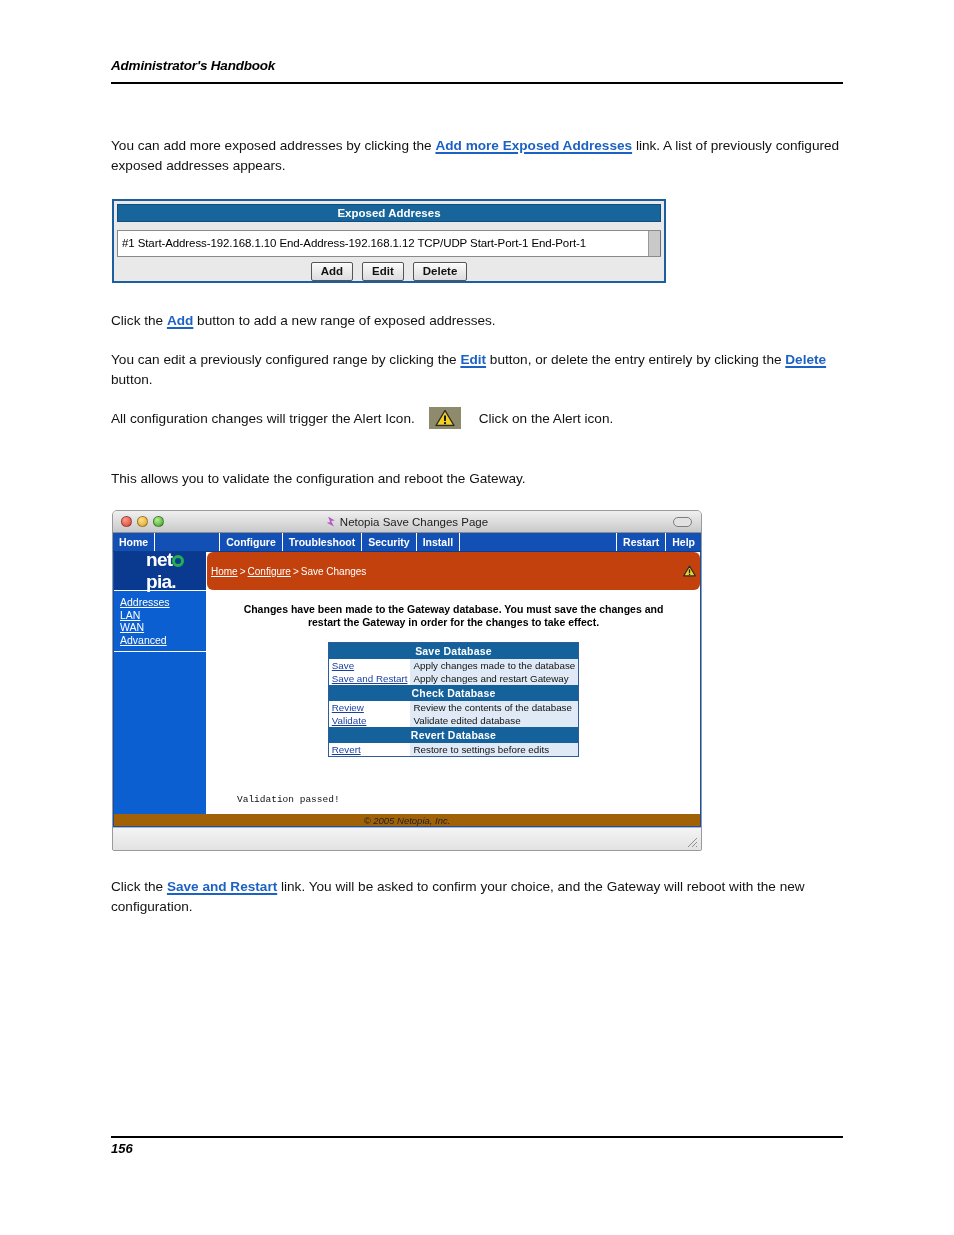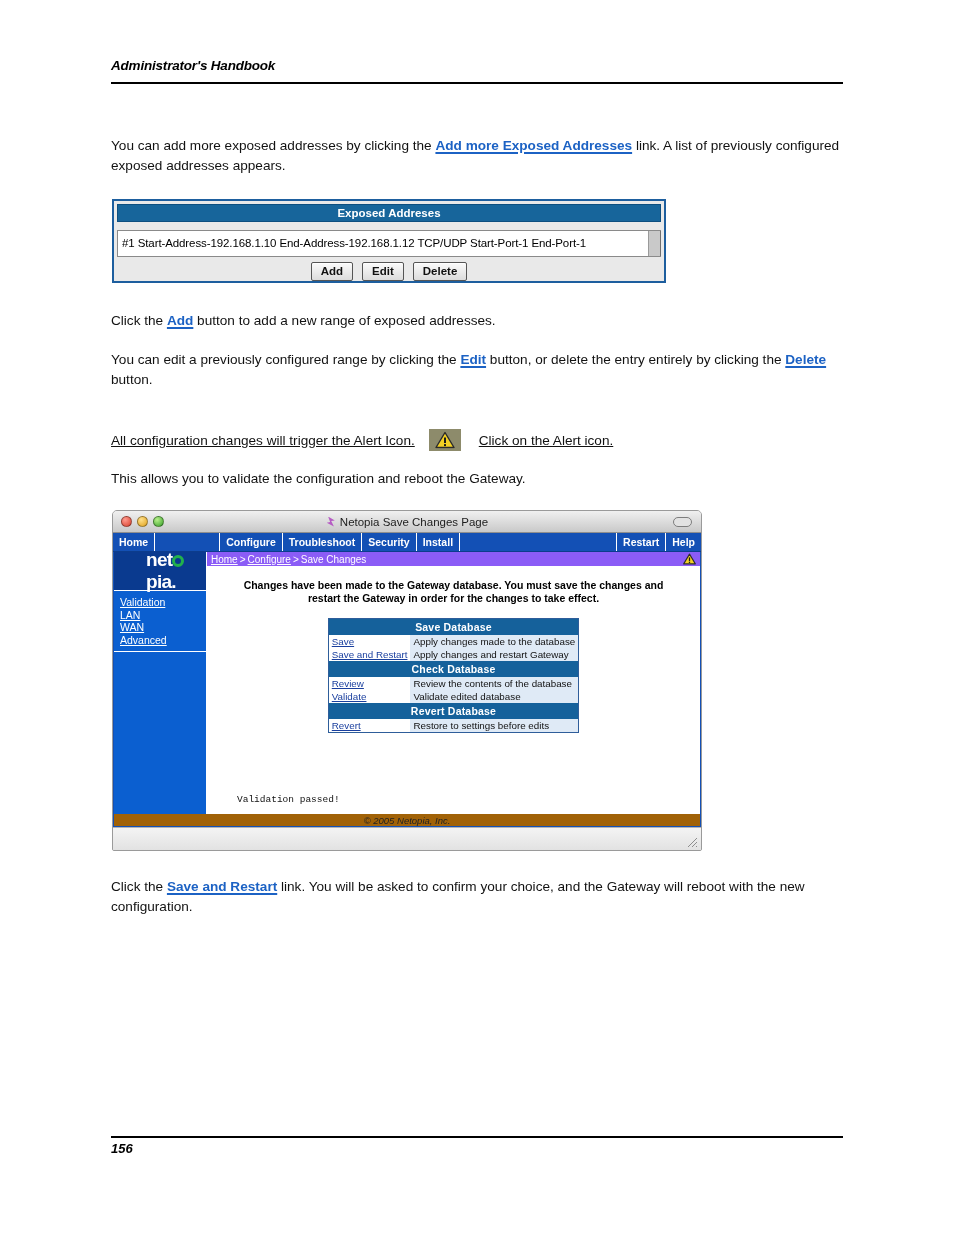--- a/index.html
+++ b/index.html
@@ -60,21 +60,21 @@
     position: absolute;
     font-size: 13.6px;
     line-height: 20px;
     color: #121212;
     width: 734px;
     left: 111px;
   }
   .para-1 { top: 136px; }
   .para-2 { top: 311px; }
   .para-3 { top: 350px; }
-  .para-alert { top: 429px; width: 640px; text-decoration: underline; }
+  .para-alert { top: 407px; width: 640px; }
   .para-allows { top: 469px; }
   .para-last { top: 877px; }
 
   a.doclink,
   .doclink {
     color: #1c62c4;
     font-weight: bold;
     text-decoration: underline;
     text-decoration-thickness: 1.5px;
     text-underline-offset: 1.5px;
@@ -299,28 +299,29 @@
   .side-fill { flex: 1; background: #0b5fd0; }
 
   .main-col {
     flex: 1;
     display: flex;
     flex-direction: column;
     background: #ffffff;
     min-width: 0;
   }
   .crumbbar {
-    background: #8b5cf6;
+    background: #c2410c;
     height: 14px;
     display: flex;
     align-items: center;
-    padding: 0 4px;
+    padding: 12px 4px;
     font-size: 10px;
     color: #ffffff;
     justify-content: space-between;
+    border-radius: 6px;
   }
   .crumbs a { color: #ffffff; text-decoration: underline; }
   .crumbs span.sep { margin: 0 2px; }
   .crumbs span.cur { text-decoration: none; }
   .crumb-alert { line-height: 0; }
 
   .notice {
     text-align: center;
     font-size: 10.5px;
     font-weight: bold;
@@ -466,21 +467,21 @@
     <div class="navbtn right">Help</div>
   </div>
 
   <div class="content-row">
 
     <div class="sidebar">
       <div class="logo-box">
         <span class="logo-text"><span>net</span><span class="logo-o"></span><span>pia.</span></span>
       </div>
       <div class="side-links">
-        <a href="#">Validation</a>
+        <a href="#">Addresses</a>
         <a href="#">LAN</a>
         <a href="#">WAN</a>
         <a href="#">Advanced</a>
       </div>
       <div class="side-fill"></div>
     </div>
 
     <div class="main-col">
 
       <div class="crumbbar">

